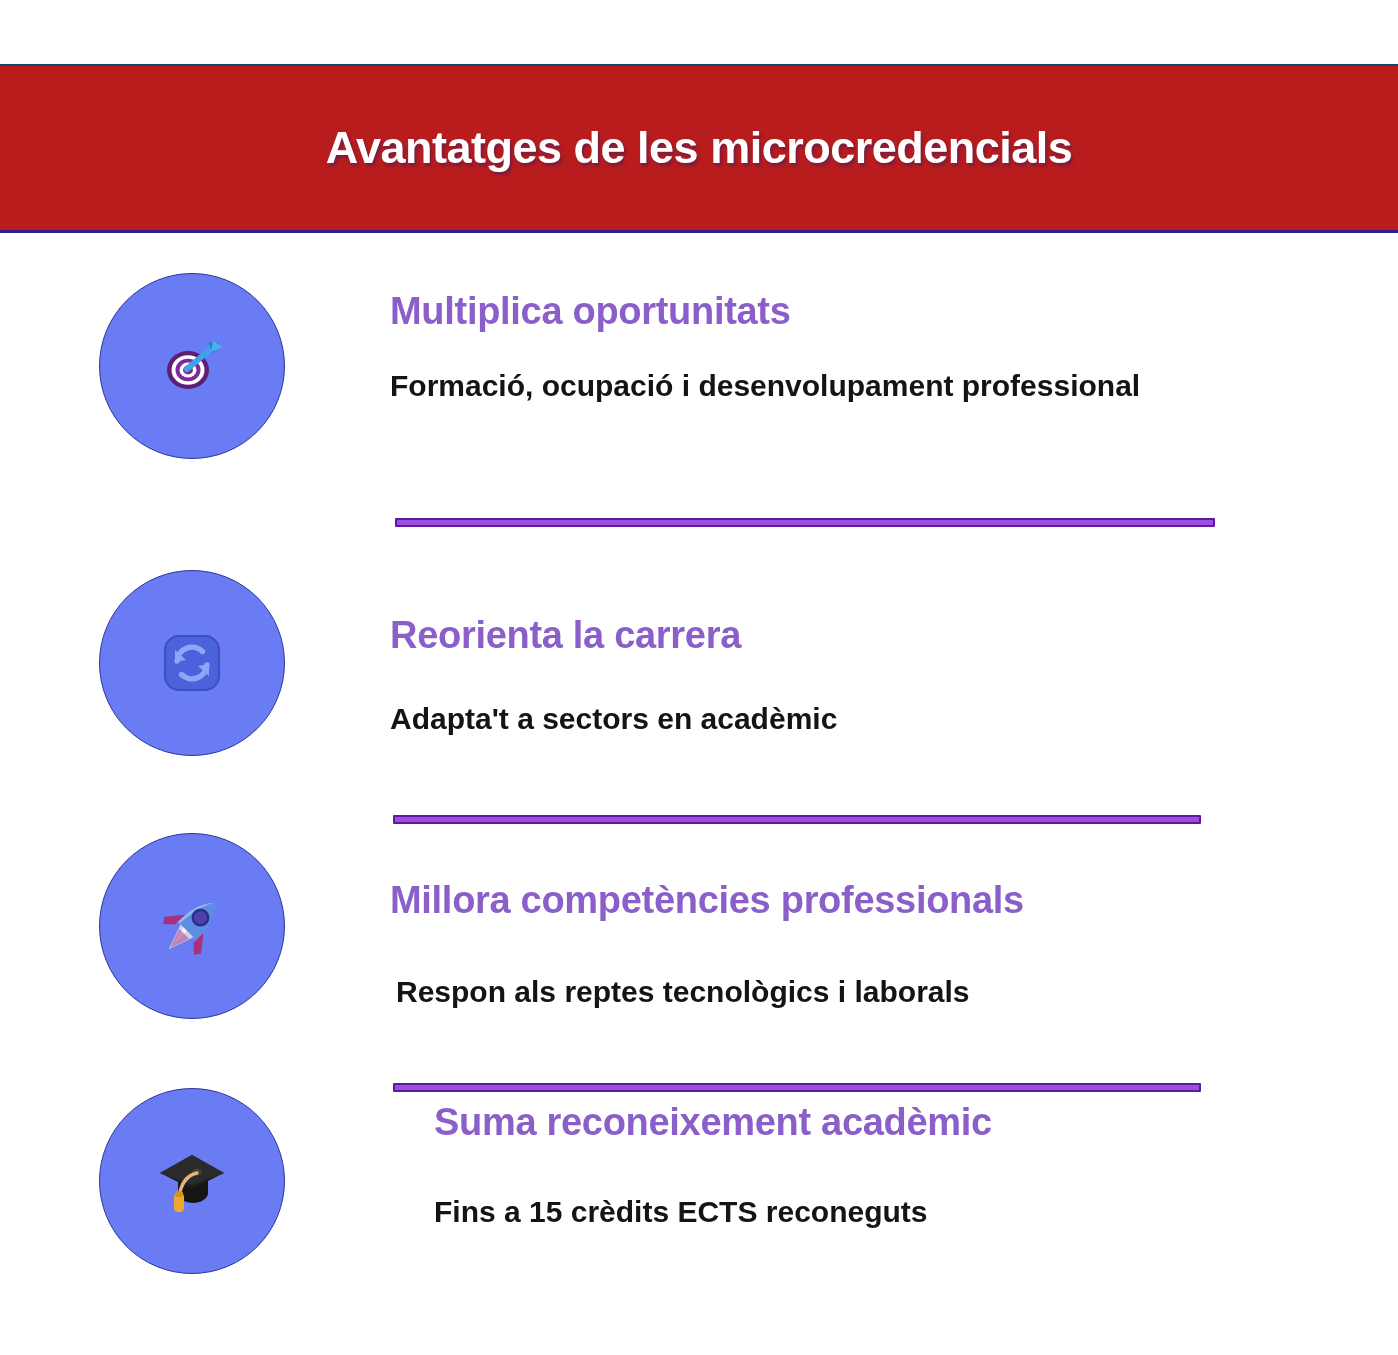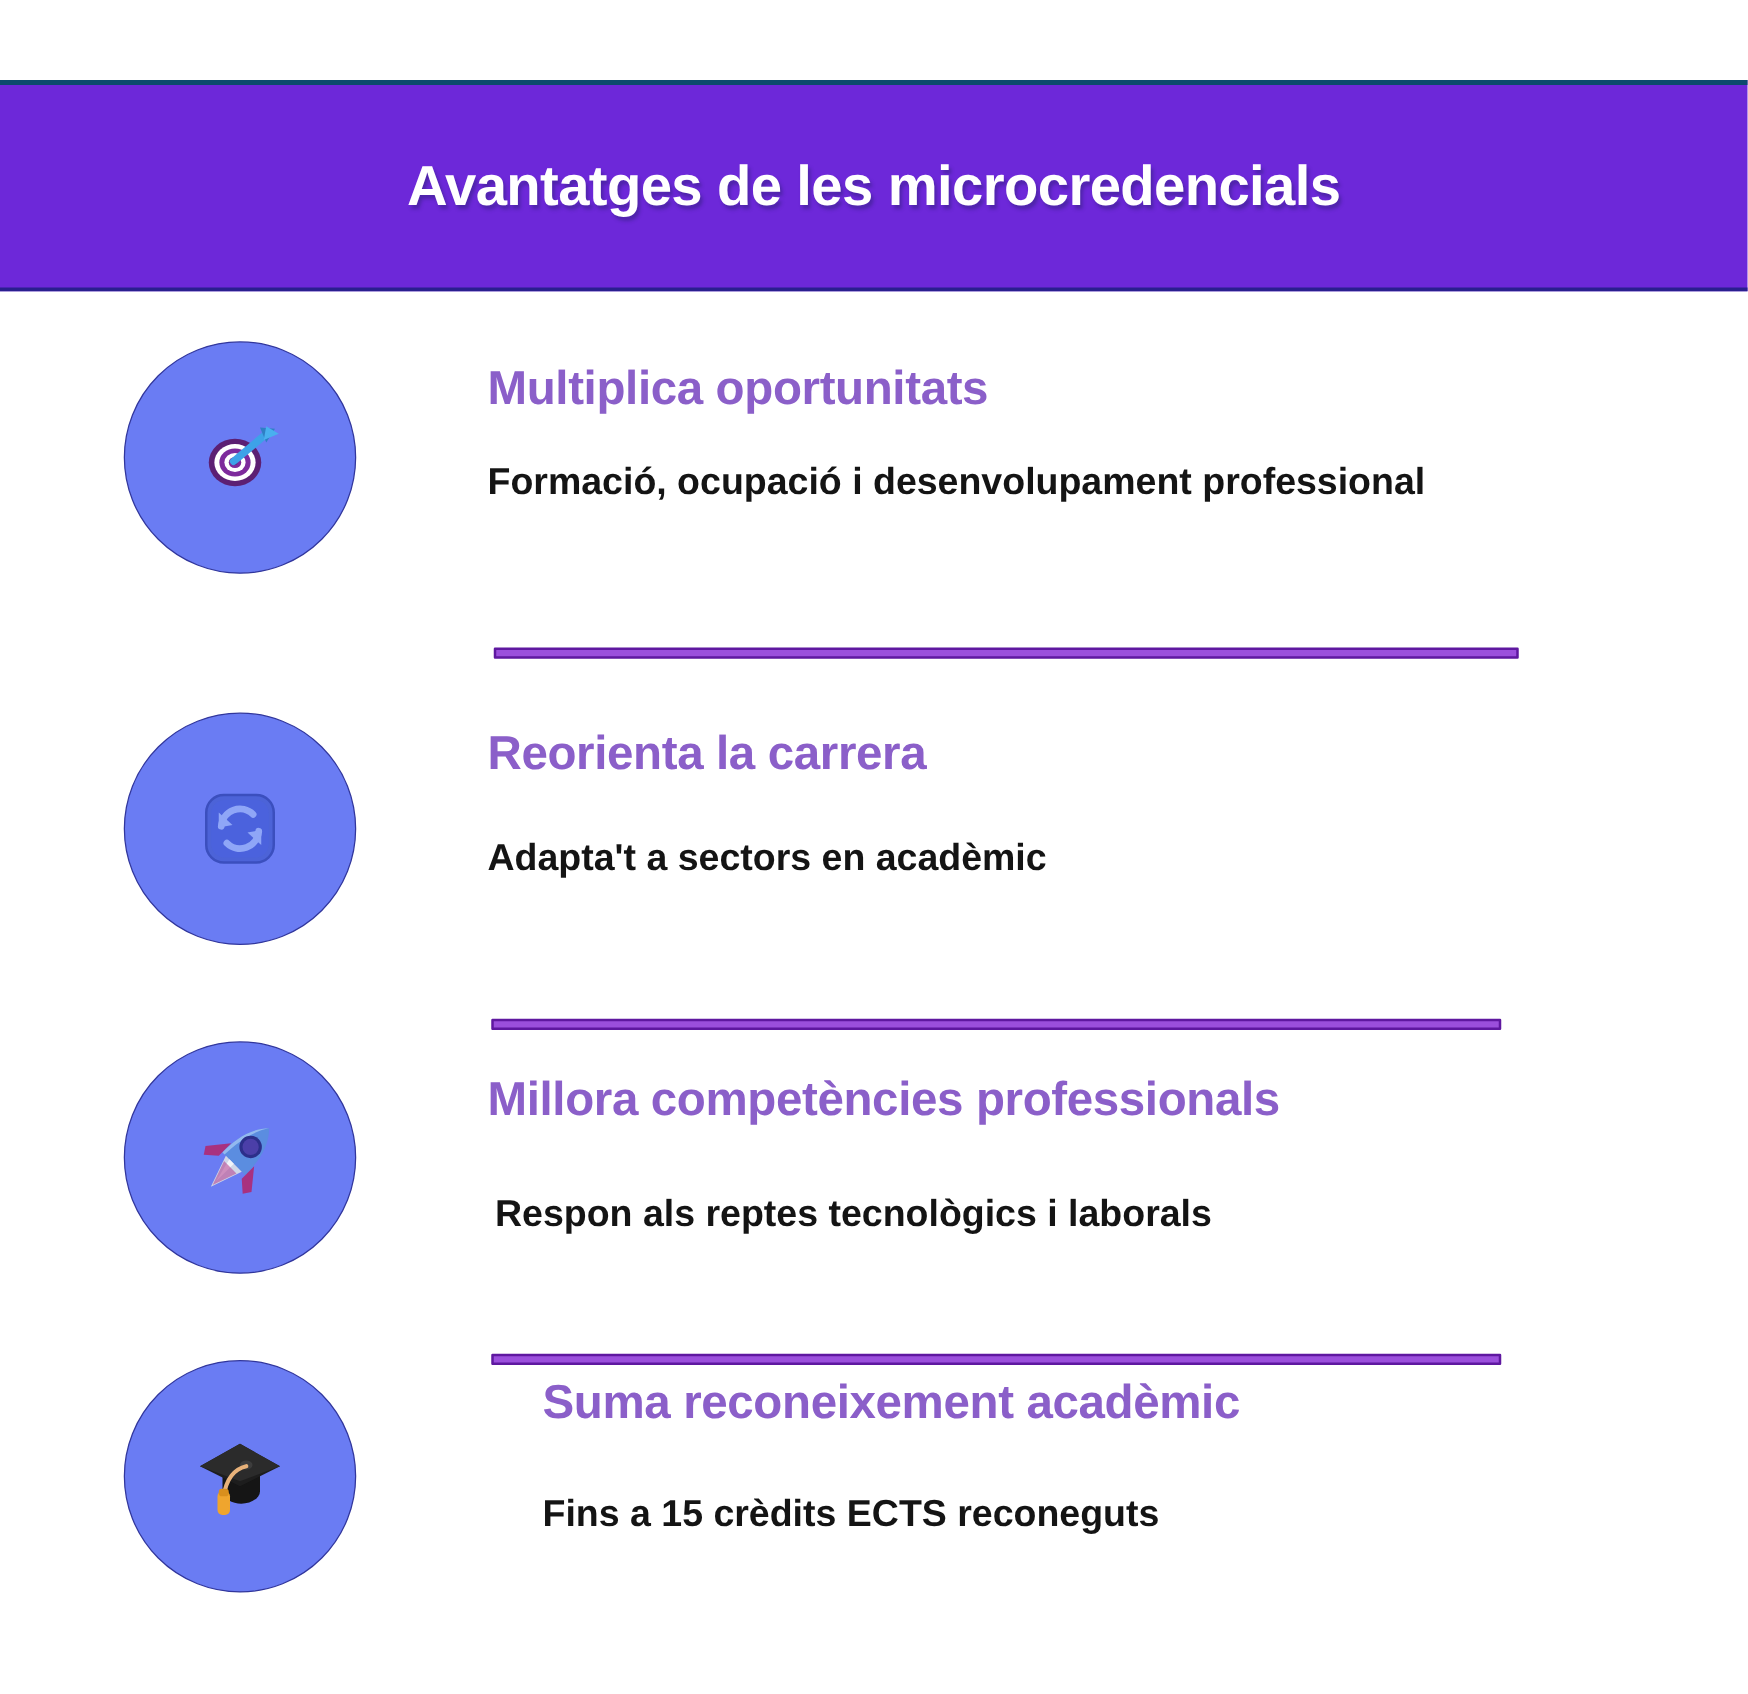--- a/index.html
+++ b/index.html
@@ -17,22 +17,22 @@
   }
 
   
   .banner {
     position: absolute;
     left: 0;
     top: 64px;
     width: 1398px;
     height: 169px;
     box-sizing: border-box;
-    background: #6d28d9;
-    border-top: 4px solid #0c4a6e;
+    background: #b91c1c;
+    border-top: 2px solid #0c4a6e;
     border-bottom: 3px solid #2a1f8f;
     display: flex;
     align-items: center;
     justify-content: center;
   }
   .banner-title {
     color: #ffffff;
     font-size: 45px;
     font-weight: bold;
     letter-spacing: -0.5px;
@@ -107,23 +107,23 @@
   }
 
   
   .r1 { position: absolute; left: 0; top: 37px;  width: 1398px; }
   .r2 { position: absolute; left: 0; top: 337px; width: 1398px; }
   .r3 { position: absolute; left: 0; top: 600px; width: 1398px; }
   .r4 { position: absolute; left: 0; top: 855px; width: 1398px; gap: 44px; }
 
   .r1 .item-title { margin-top: 20px; }
   .r1 .item-desc  { margin-top: 33px; }
-  .r2 .item-title { margin-top: 12px; }
+  .r2 .item-title { margin-top: 44px; }
   .r2 .item-desc  { margin-top: 42px; }
-  .r3 .item-title { margin-top: 26px; }
+  .r3 .item-title { margin-top: 46px; }
   .r3 .item-desc  { margin-top: 50px; padding-left: 6px; }
   .r4 .item-title { margin-top: 13px; }
   .r4 .item-desc  { margin-top: 48px; }
 
   .r1 .badge { margin-top: 3px; }
   .r2 .badge { margin-top: 0px; }
   .r3 .badge { margin-top: 0px; }
   .r4 .badge { margin-top: 0px; }
 
   .d1 { left: 395px; top: 285px;  width: 820px; }

